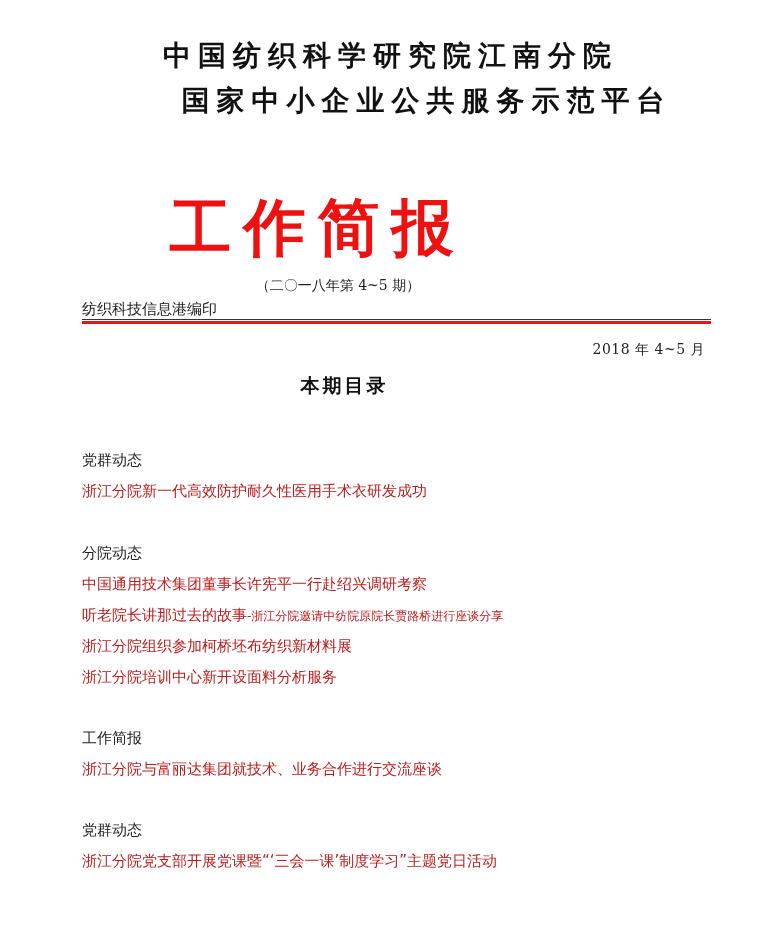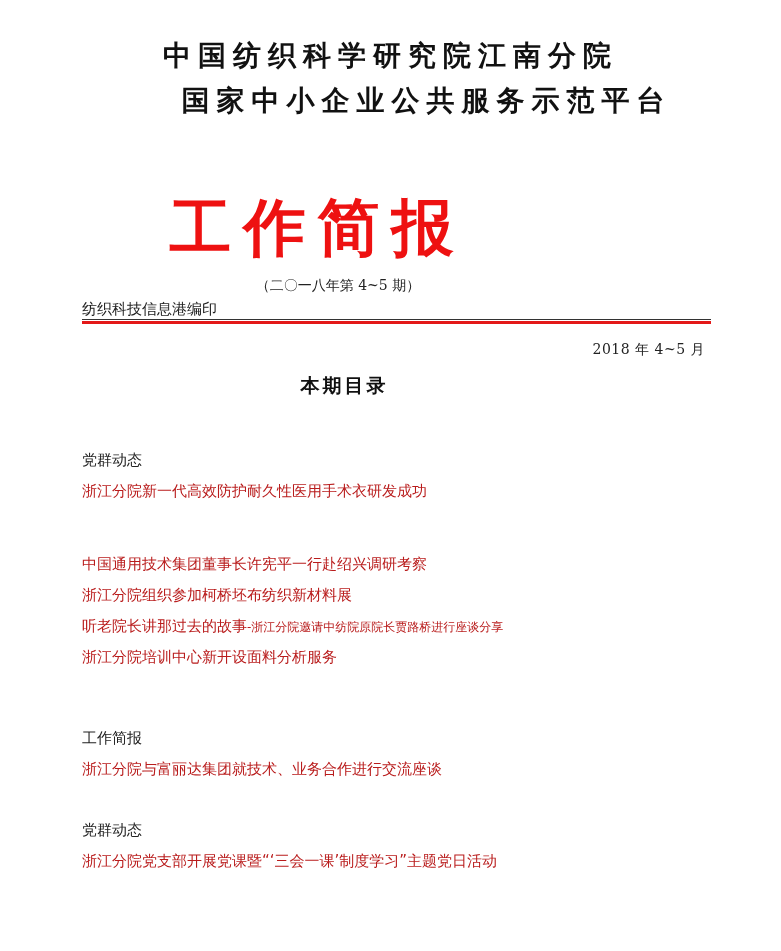--- a/index.html
+++ b/index.html
@@ -162,28 +162,29 @@
 <div class="toc">
 
   <div id="sec0" class="section">
     <div class="section-heading">党群动态</div>
     <div class="section-item">
       <span>浙江分院新一代高效防护耐久性医用手术衣研发成功</span>
     </div>
   </div>
 
   <div id="sec1" class="section">
+    <div class="section-heading">分院动态</div>
     <div class="section-item">
       <span>中国通用技术集团董事长许宪平一行赴绍兴调研考察</span>
     </div>
     <div class="section-item">
+      <span>听老院长讲那过去的故事</span><span class="sub">-浙江分院邀请中纺院原院长贾路桥进行座谈分享</span>
+    </div>
+    <div class="section-item">
       <span>浙江分院组织参加柯桥坯布纺织新材料展</span>
-    </div>
-    <div class="section-item">
-      <span>听老院长讲那过去的故事</span><span class="sub">-浙江分院邀请中纺院原院长贾路桥进行座谈分享</span>
     </div>
     <div class="section-item">
       <span>浙江分院培训中心新开设面料分析服务</span>
     </div>
   </div>
 
   <div id="sec2" class="section">
     <div class="section-heading">工作简报</div>
     <div class="section-item">
       <span>浙江分院与富丽达集团就技术、业务合作进行交流座谈</span>

